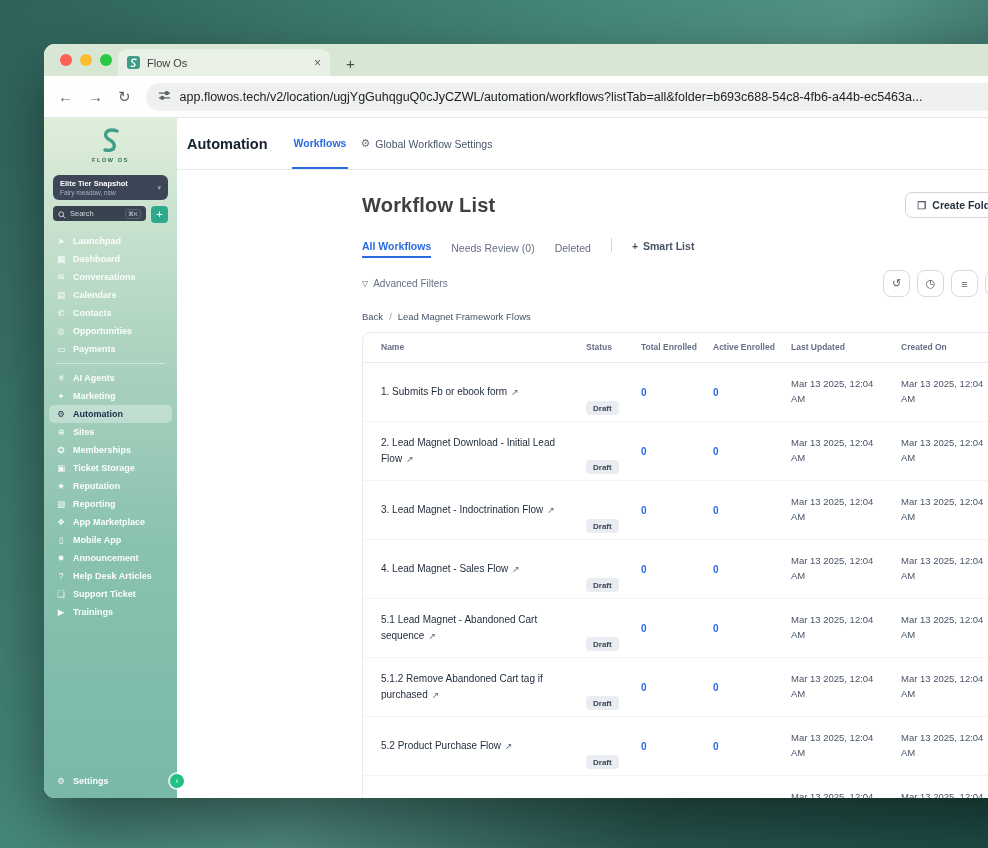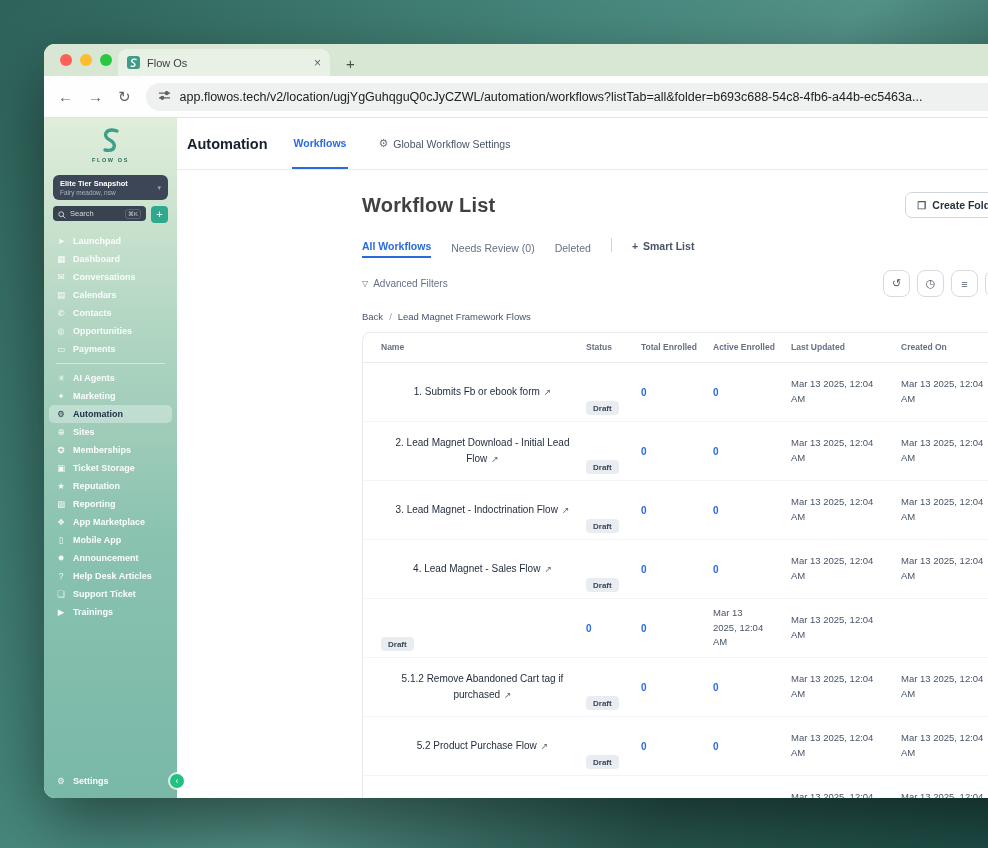--- a/index.html
+++ b/index.html
@@ -61,21 +61,21 @@
   .nav-divider { height:1px; background:rgba(255,255,255,.45); margin:5px 12px; }
   .settings-item { margin-top:auto; margin-bottom:8px; }
   .collapse-toggle { position:absolute; right:-7px; bottom:10px; width:14px; height:14px; border-radius:50%;
     background:#22c17f; color:#fff; font-size:9px; display:flex; align-items:center; justify-content:center;
     box-shadow:0 0 0 2px rgba(255,255,255,.75); z-index:6; line-height:1; }
   
   .main { flex:1; background:#fff; display:flex; flex-direction:column; min-width:0; }
   .main-header { flex:0 0 52px; border-bottom:1px solid #e8ebee; display:flex; align-items:stretch; padding-left:10px; }
   .main-header > * { display:flex; align-items:center; }
   .app-title { font-size:14.5px; font-weight:bold; color:#16202e; margin-right:24px; }
-  .hdr-tab { font-size:10.5px; font-weight:600; color:#2a6ae0; border-bottom:2.5px solid #2a6ae0; padding:0 2px; margin-right:30px; }
+  .hdr-tab { font-size:10.5px; font-weight:600; color:#2a6ae0; border-bottom:2.5px solid #2a6ae0; padding:0 2px; margin-right:12px; }
   .hdr-settings { font-size:10.5px; color:#4a5568; gap:5px; }
   .gear-glyph { font-size:11px; color:#6b7485; }
   .content { padding:22px 0 0 185px; width:835px; }
   .inner { width:650px; }
   .page-head { display:flex; justify-content:space-between; align-items:center; }
   .page-title { font-size:20px; color:#404040; font-weight:bold; letter-spacing:.2px; }
   .create-btn { display:flex; align-items:center; gap:6px; border:1px solid #d0d5dd; background:#fff;
     border-radius:7px; padding:6px 11px; font-size:10.5px; color:#253041; font-weight:600; white-space:nowrap; }
   .folder-glyph { font-size:10px; color:#515a66; }
   .list-tabs { display:flex; align-items:flex-end; gap:20px; margin-top:20px; }
@@ -90,21 +90,21 @@
   .icon-btn { width:27px; height:27px; border:1px solid #d6dbe1; border-radius:8px; background:#fff;
     display:flex; align-items:center; justify-content:center; font-size:11px; color:#515a66; flex:0 0 27px; }
   .breadcrumb { margin-top:14px; font-size:9.5px; color:#475467; display:flex; gap:6px; }
   .crumb-sep { color:#98a2b3; }
   .card { margin-top:10px; border:1px solid #e7eaee; border-radius:8px; background:#fff; width:650px; }
   .thead, .trow { display:grid; grid-template-columns:205px 55px 72px 78px 110px 112px; padding-left:18px; align-items:center; }
   .thead { height:30px; border-bottom:1px solid #e7eaee; }
   .th { font-size:8.5px; color:#667085; font-weight:bold; padding-right:10px; line-height:1.25; }
   .trow { min-height:44px; padding-top:6px; padding-bottom:6px; }
   .trow + .trow { border-top:1px solid #f2f4f7; }
-  .cell-name { font-size:10px; color:#1d2939; line-height:1.55; padding-right:2px;text-align:center; }
+  .cell-name { font-size:10px; color:#1d2939; line-height:1.55; padding-right:2px; }
   .ext-icon { font-size:9px; color:#5f6a79; margin-left:4px; }
   .status-pill { display:inline-block; font-size:8px; font-weight:600; color:#3a4557; background:#e9edf2;
     border-radius:4px; padding:2.5px 7px;margin-top:32px; }
   .cell-num { font-size:10px; color:#2a6ae0; font-weight:600; }
   .cell-date { font-size:9.5px; color:#475467; line-height:1.55; padding-right:24px; }
   .pagination { border-top:1px solid #e7eaee; height:34px; display:flex; align-items:center;
     justify-content:flex-end; gap:12px; padding-right:28px; }
   .prev-label { font-size:9.5px; color:#98a2b3; }
   .page-box { min-width:16px; text-align:center; border:1px solid #d0d5dd; border-radius:5px;
     padding:3px 6px; font-size:9.5px; color:#344054; }
@@ -405,20 +405,23 @@
       <span class="name-text">4. Lead Magnet - Sales Flow</span><span class="ext-icon">↗</span>
     </div>
     <div><span class="status-pill">Draft</span></div>
     <div class="cell-num cell-total">0</div>
     <div class="cell-num cell-active">0</div>
     <div class="cell-date cell-updated">Mar 13 2025, 12:04 AM</div>
     <div class="cell-date cell-created">Mar 13 2025, 12:04 AM</div>
   </div>
 
   <div class="trow">
+    <div class="cell-name">
+      <span class="name-text">5.1 Lead Magnet - Abandoned Cart sequence</span><span class="ext-icon">↗</span>
+    </div>
     <div><span class="status-pill">Draft</span></div>
     <div class="cell-num cell-total">0</div>
     <div class="cell-num cell-active">0</div>
     <div class="cell-date cell-updated">Mar 13 2025, 12:04 AM</div>
     <div class="cell-date cell-created">Mar 13 2025, 12:04 AM</div>
   </div>
 
   <div class="trow">
     <div class="cell-name">
       <span class="name-text">5.1.2 Remove Abandoned Cart tag if purchased</span><span class="ext-icon">↗</span>

